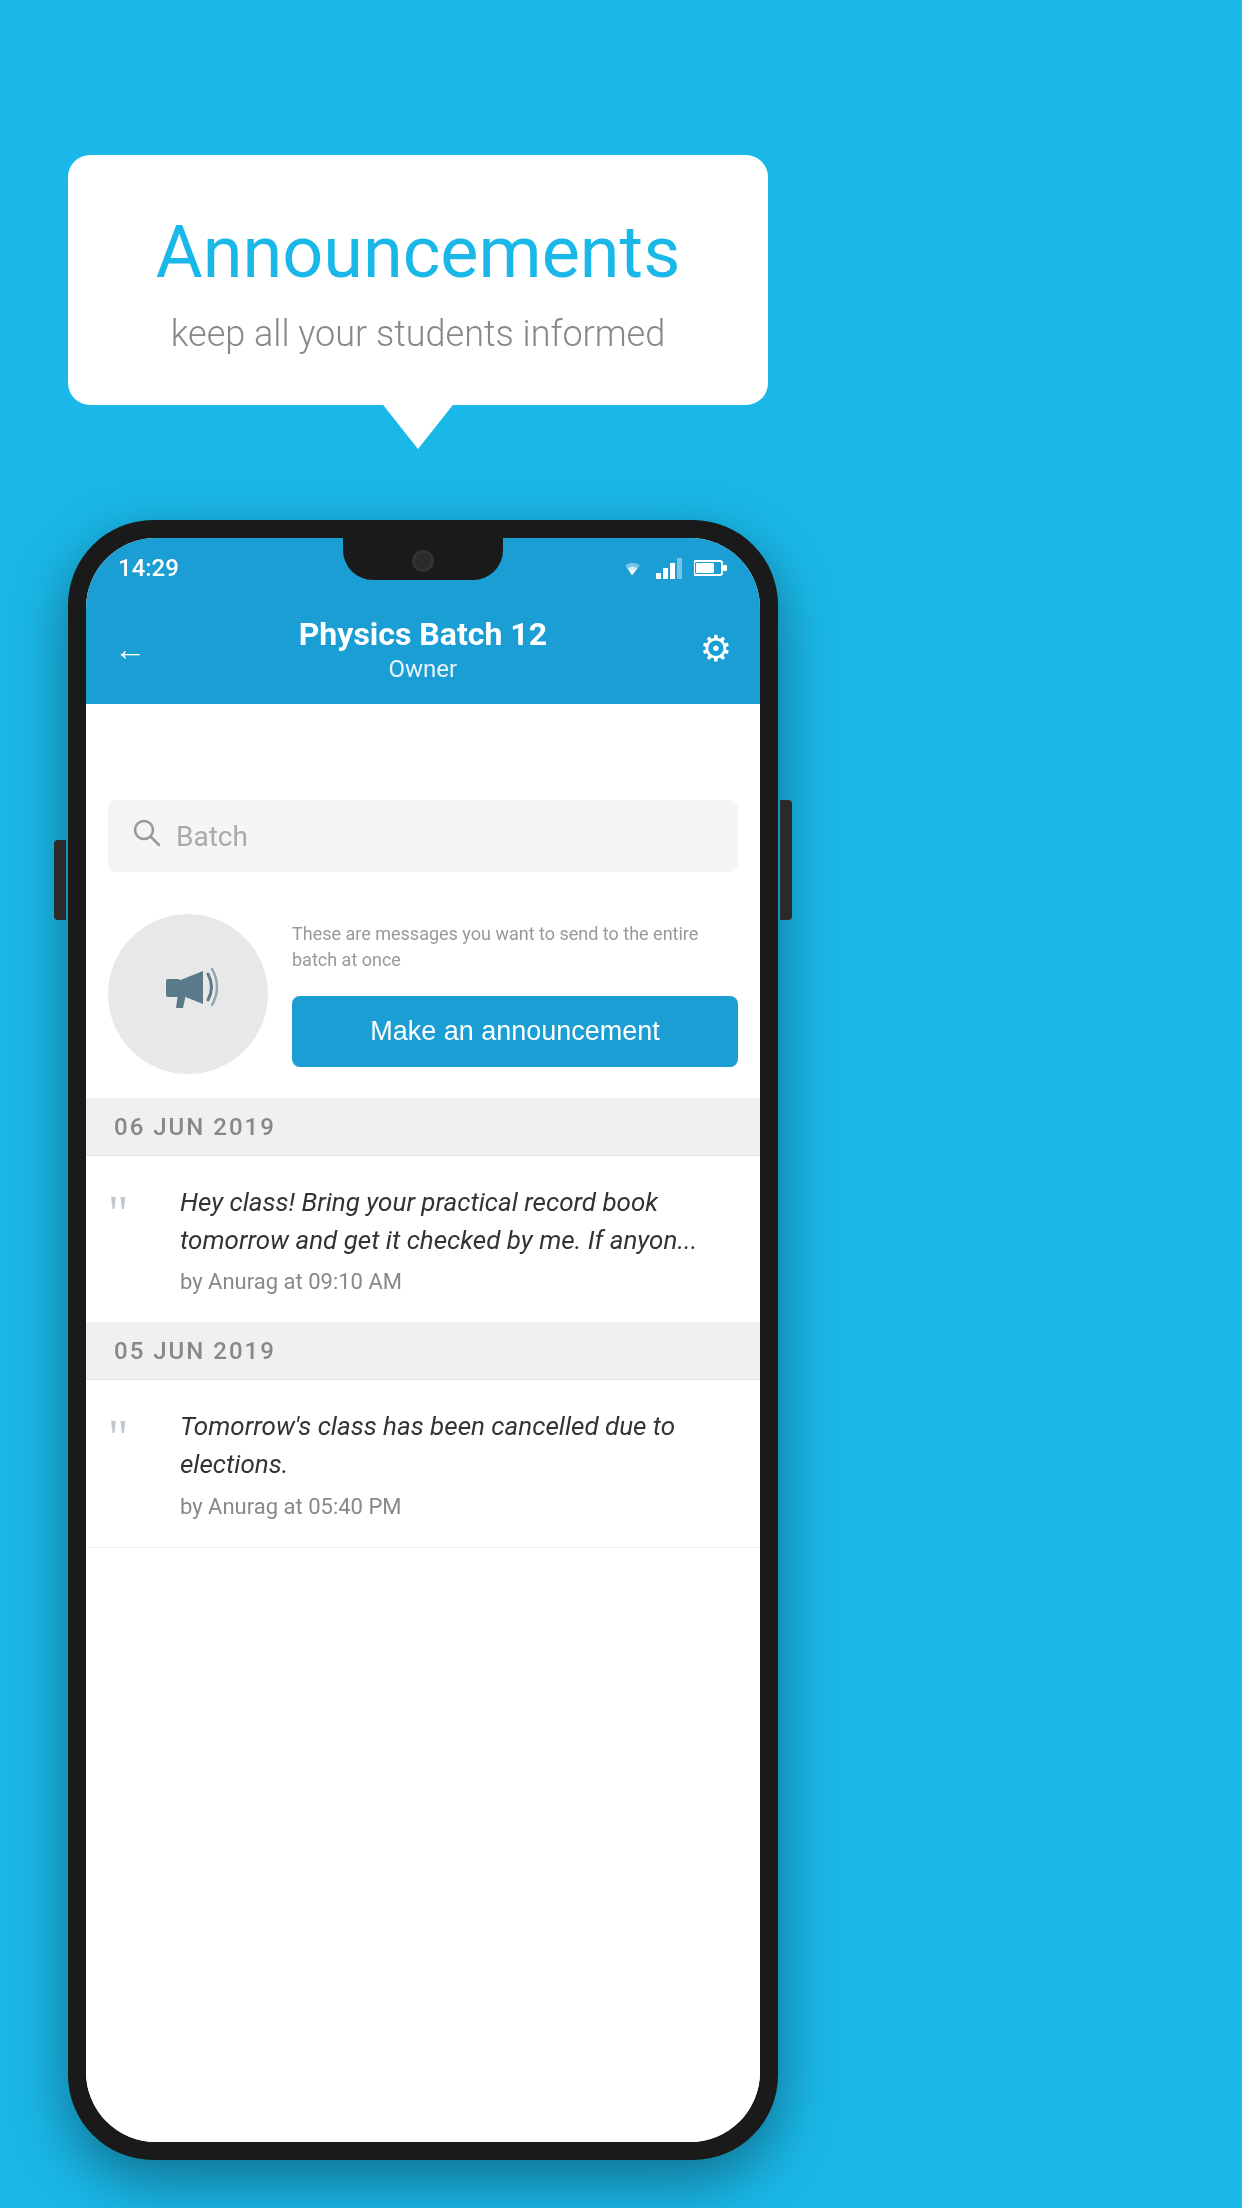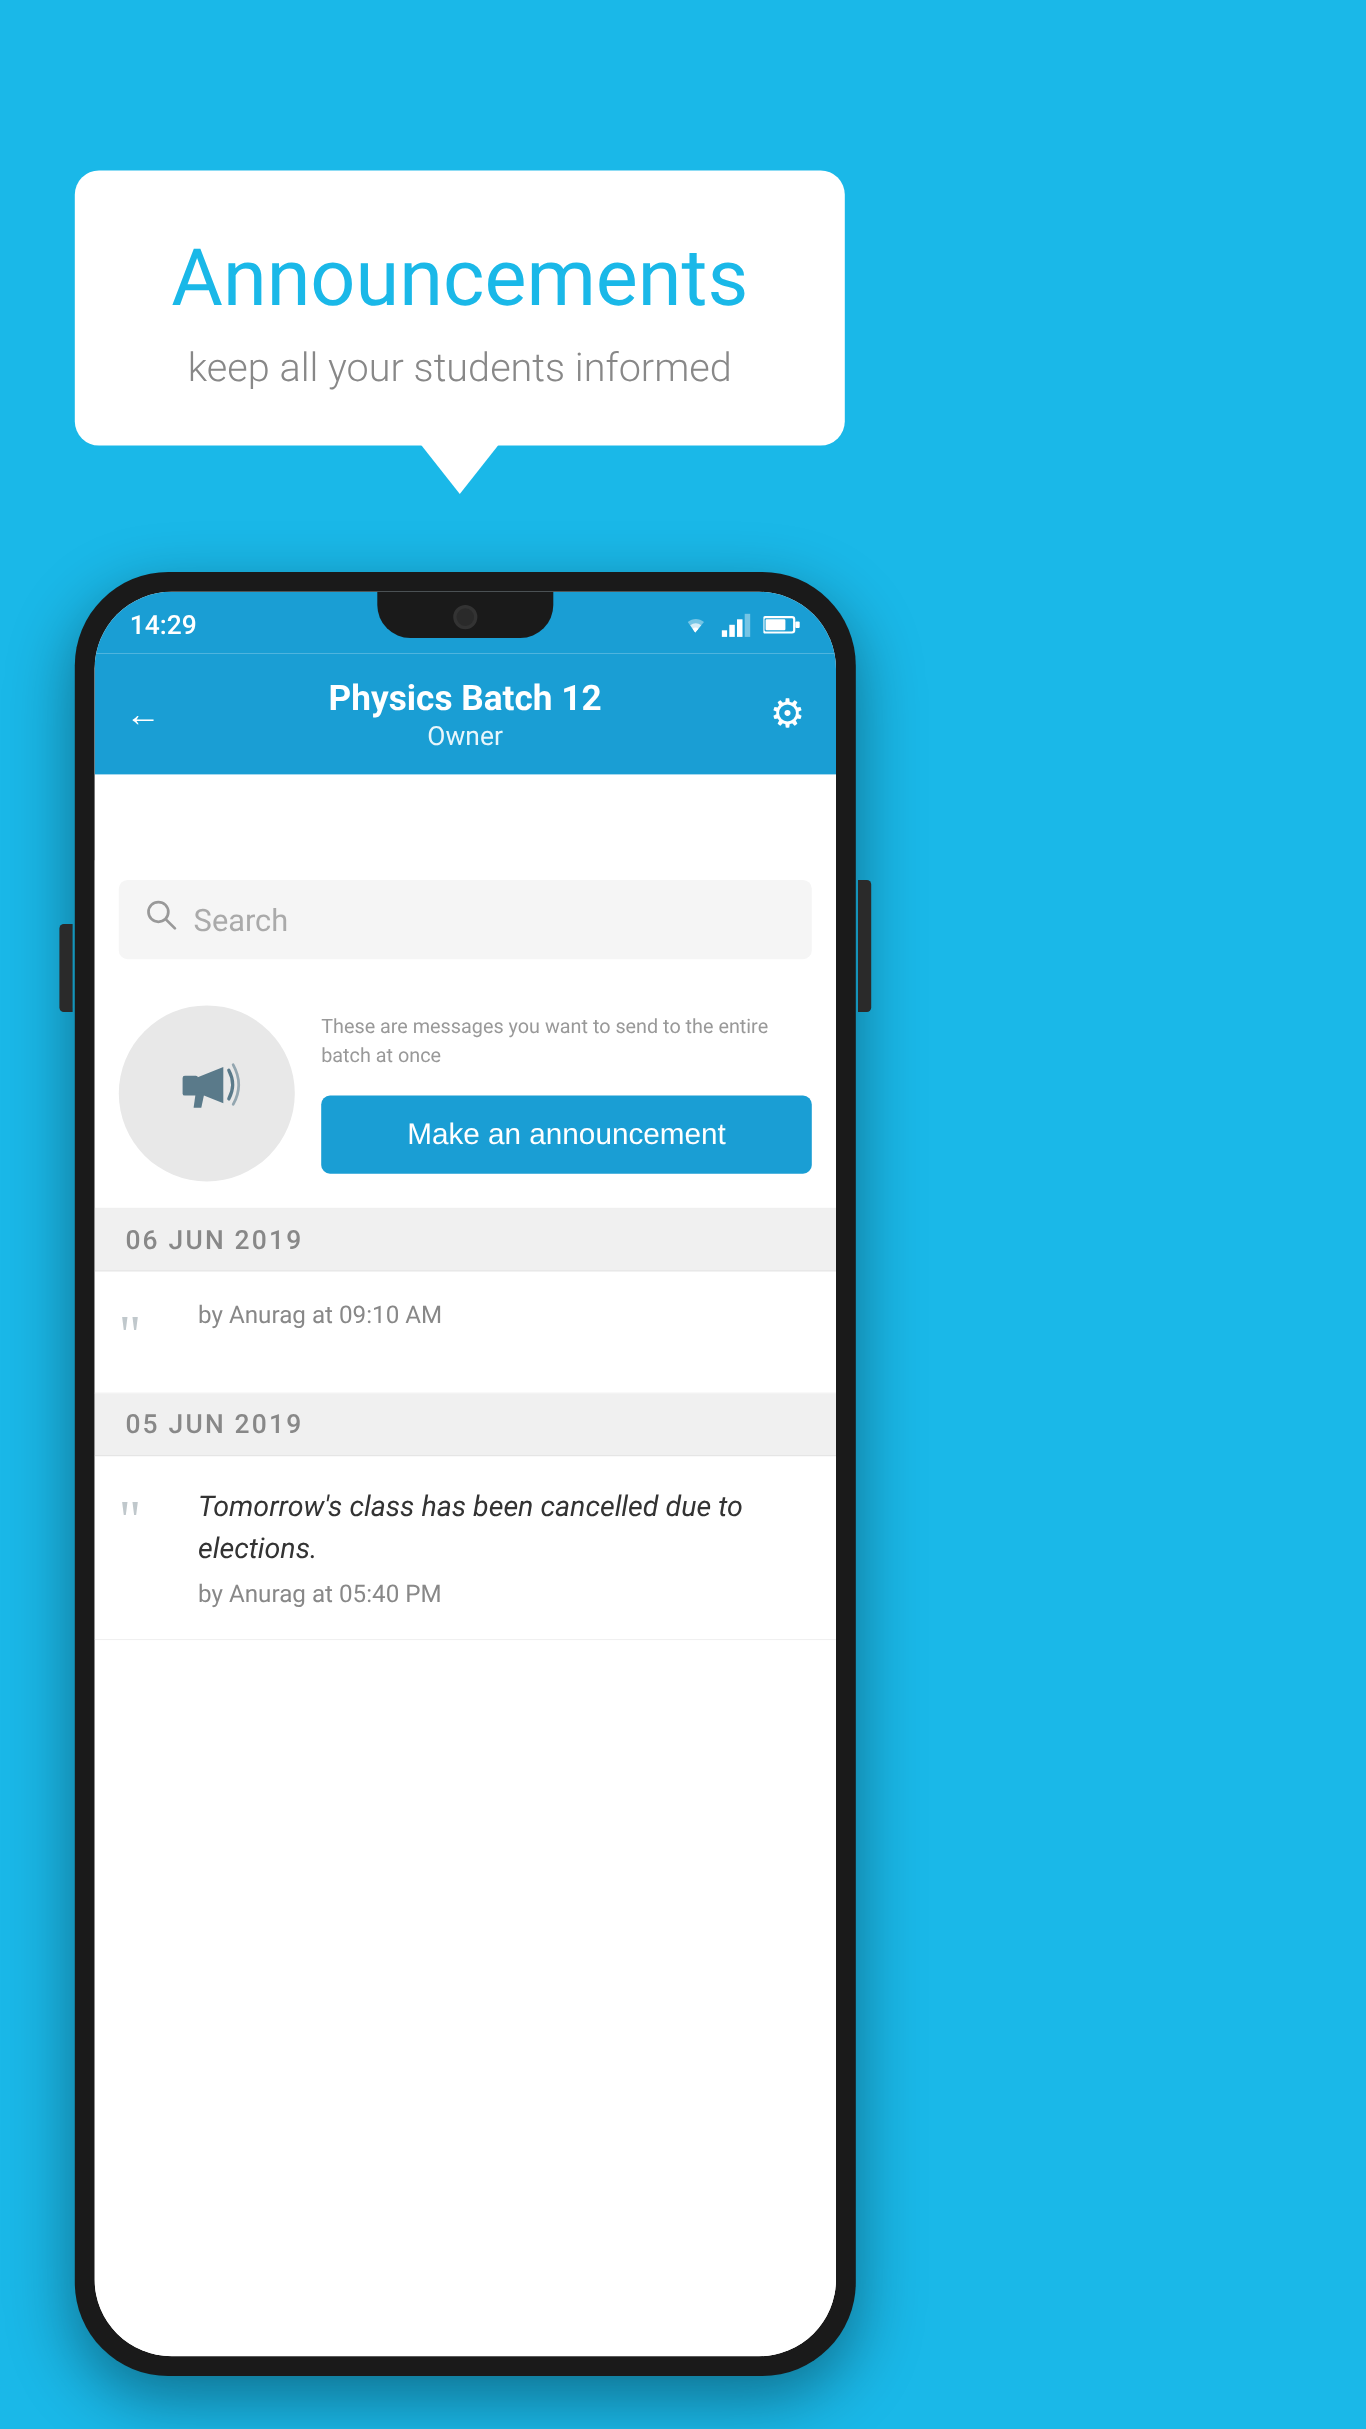--- a/index.html
+++ b/index.html
@@ -422,21 +422,21 @@
 
       <div class="content-area">
 
         <div class="search-bar">
           <span class="search-icon-wrap">
             <svg width="30" height="30" viewBox="0 0 30 30" fill="none">
               <circle cx="12" cy="12" r="9" stroke="#999" stroke-width="2.5"></circle>
               <line x1="19" y1="19" x2="27" y2="27" stroke="#999" stroke-width="2.5" stroke-linecap="round"></line>
             </svg>
           </span>
-          <span class="search-placeholder">Search</span>
+          <span class="search-placeholder">Batch</span>
         </div>
 
         <div class="empty-state">
           <div class="empty-icon-circle">
             <span class="empty-icon-inner">
               <svg width="80" height="80" viewBox="0 0 80 80" fill="none">
 
                 <path d="M55 25 L30 35 L30 48 L55 58 Z" fill="#5a7a8a"></path>
                 <rect x="18" y="33" width="14" height="18" rx="2" fill="#5a7a8a"></rect>
                 <path d="M30 48 L28 62 L35 62 L38 48" fill="#5a7a8a"></path>
@@ -450,20 +450,21 @@
             <div class="empty-state-text">These are messages you want to send to the entire batch at once</div>
             <button class="make-announcement-btn">Make an announcement</button>
           </div>
         </div>
 
         <div class="date-separator">06  JUN  2019</div>
 
         <div class="announcement-item">
           <div class="quote-icon">"</div>
           <div class="announcement-content">
+            <div class="announcement-text">Hey class! Bring your practical record book tomorrow and get it checked by me. If anyon...</div>
             <div class="announcement-meta">by Anurag at 09:10 AM</div>
           </div>
         </div>
 
         <div class="date-separator">05  JUN  2019</div>
 
         <div class="announcement-item">
           <div class="quote-icon">"</div>
           <div class="announcement-content">
             <div class="announcement-text">Tomorrow's class has been cancelled due to elections.</div>

